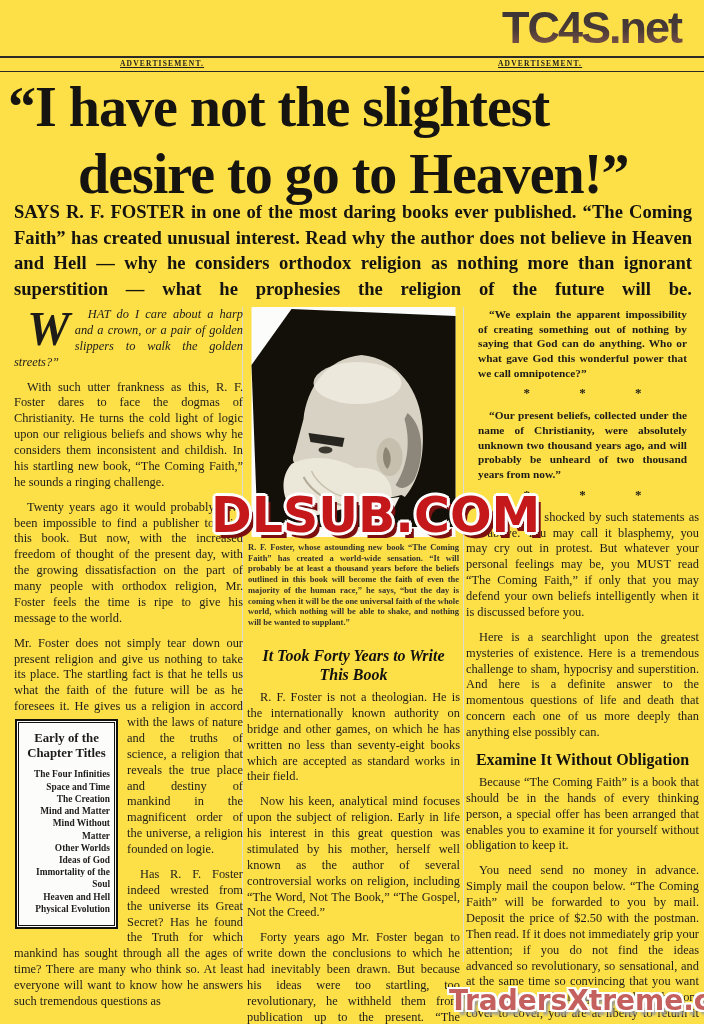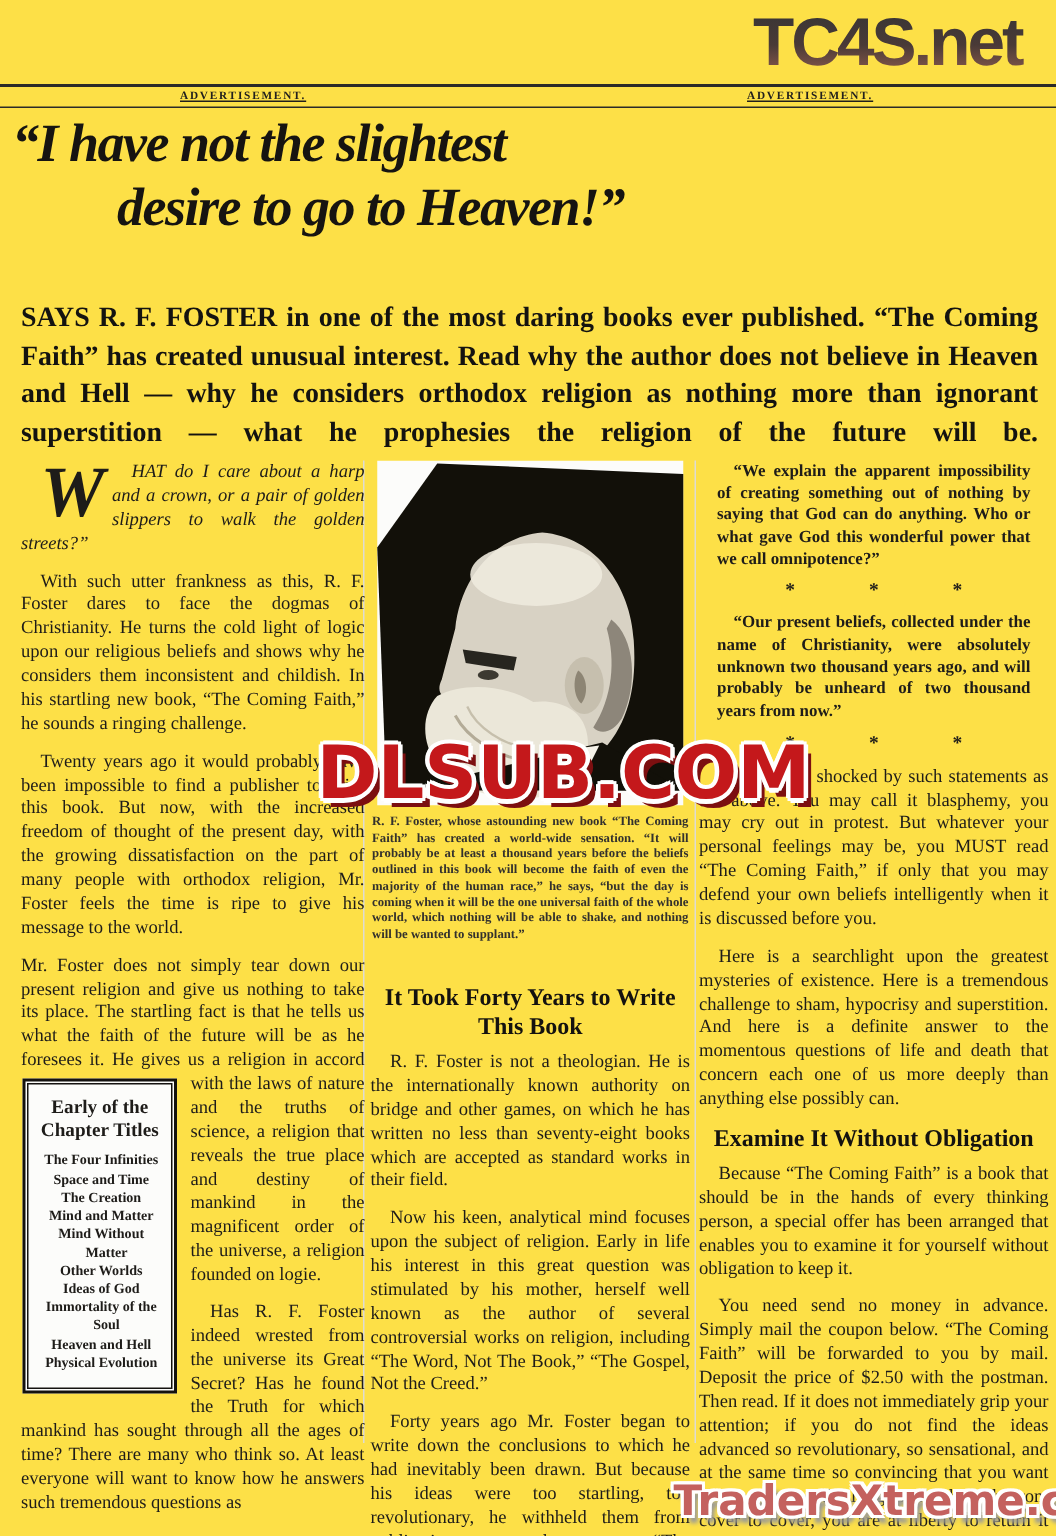--- a/index.html
+++ b/index.html
@@ -6,21 +6,21 @@
   .page { position:relative; width:704px; height:1024px; background:#fde047;
           font-family:"Liberation Serif", serif; color:#1e1c19; overflow:hidden; margin:0 auto; }
 
   
   .rule-top { position:absolute; top:56px; left:0; width:704px; border-top:2px solid #2b2a27; }
   .rule-bot { position:absolute; top:71px; left:0; width:704px; border-top:1.5px solid #2b2a27; }
   .adv { position:absolute; top:59px; font-size:7.5px; font-weight:bold; letter-spacing:1.2px; color:#22201d;text-decoration:underline; }
   .adv-l { left:120px; } .adv-r { left:498px; }
 
   .headline { position:absolute; top:74px; left:8px; width:692px;
-              font-style:italic; font-weight:bold; font-size:36px; line-height:1.2;
+              font-weight:bold; font-size:56px; line-height:1.2;
               letter-spacing:-1px; color:#161411; }
   .headline .l2 { margin-left:70px; }
 
   .subhead { position:absolute; top:199px; left:14px; width:678px; font-weight:bold;
              font-size:18.6px; line-height:1.38; text-align:justify; text-align-last:justify; color:#141310; }
 
   
   .col { position:absolute; top:307px; text-align:justify; }
   .col-left  { left:14px;  width:229px; }
   .col-mid   { left:247px; width:213px; }
@@ -33,21 +33,21 @@
   .dropcap { float:left; font-size:48px; line-height:.75; font-weight:bold; font-style:italic;
              margin:4px 5px 0 0; }
   h2.colhead { text-align:center; font-size:16px; margin:10px 0 6px; color:#14120f; }
 
   
   .chapter-box { float:left; width:97px; border:2px solid #14120f; padding:1px;
                  margin:4px 9px 2px 1px; background:#fcfcfa; }
   .chapter-box-inner { border:1px solid #14120f; padding:6px 4px 10px; }
   .chap-title { text-align:center; font-weight:bold; font-size:12.8px; line-height:1.15; margin:2px 0 8px; }
   .chap-item { font-weight:bold; font-size:9.4px; line-height:1.3; text-indent:-7px;
-               padding-left:9px; text-align:center; }
+               padding-left:9px; text-align:right; }
 
   
   .portrait { display:block; width:213px; height:230px; }
   .caption { font-size:8.5px; line-height:1.26; text-align:justify; margin:5px 1px 0; font-weight:bold; color:#33312d; }
   .quote-bold { font-weight:bold; font-size:11.3px; line-height:1.3; text-indent:11px; margin:0 12px 5px; }
 
   
   .asterisks { text-align:center; font-weight:bold; word-spacing:46px; margin:1px 0 7px; font-size:13px; text-indent:0; }
   .small-body { font-size:10.9px; line-height:1.3; }
 
@@ -140,21 +140,21 @@
       <ellipse cx="74" cy="143" rx="7" ry="3.4" fill="#3c3931"></ellipse>
       <ellipse cx="138" cy="150" rx="13" ry="19" fill="#c6bfae"></ellipse>
       <path d="M134,140 C140,144 141,156 136,162 C131,158 130,146 134,140 Z" fill="#8d8574"></path>
       <path d="M40,157 C29,169 29,190 42,205 C60,224 96,231 119,221 C136,213 144,196 139,179 C135,165 120,159 104,161 C84,149 57,148 40,157 Z" fill="#ebe7d9"></path>
       <path d="M52,170 C60,185 80,198 100,200" stroke="#b3ab97" stroke-width="2" fill="none"></path>
       <path d="M60,164 C66,178 84,190 102,192" stroke="#c6bfac" stroke-width="1.5" fill="none"></path>
       <path d="M58,210 L150,188 L204,220 L58,220 Z" fill="#121009"></path>
       <path d="M118,194 L132,222 L148,190 Z" fill="#f4f1e8"></path>
     </svg>
     <p class="caption">R. F. Foster, whose astounding new book “The Coming Faith” has created a world-wide sensation.  “It will probably be at least a thousand years before the beliefs outlined in this book will become the faith of even the majority of the human race,” he says, “but the day is coming when it will be the one universal faith of the whole world, which nothing will be able to shake, and nothing will be wanted to supplant.”</p>
-    <h2 class="colhead" style="line-height:1.2; margin-top:28px;">
+    <h2 class="colhead" style="line-height:1.2; margin-top:18px;font-style:italic;">
       <span style="display:block;">It Took Forty Years to Write</span>
       <span style="display:block;">This Book</span>
     </h2>
     <p class="body">R. F. Foster is not a theologian.  He is the internationally known authority on bridge and other games, on which he has written no less than seventy-eight books which are accepted as standard works in their field.</p>
     <p class="body">Now his keen, analytical mind focuses upon the subject of religion.  Early in life his interest in this great question was stimulated by his mother, herself well known as the author of several controversial works on religion, including “The Word, Not The Book,” “The Gospel, Not the Creed.”</p>
     <p class="body">Forty years ago Mr. Foster began to write down the conclusions to which he had inevitably been drawn.  But because his ideas were too startling, too revolutionary, he withheld them from publication up to the present. “The Coming Faith” is brutal in its frankness, it calls a spade a spade, but it is absolutely honest.</p>
 
   </div>
 
   <div class="col col-right">

